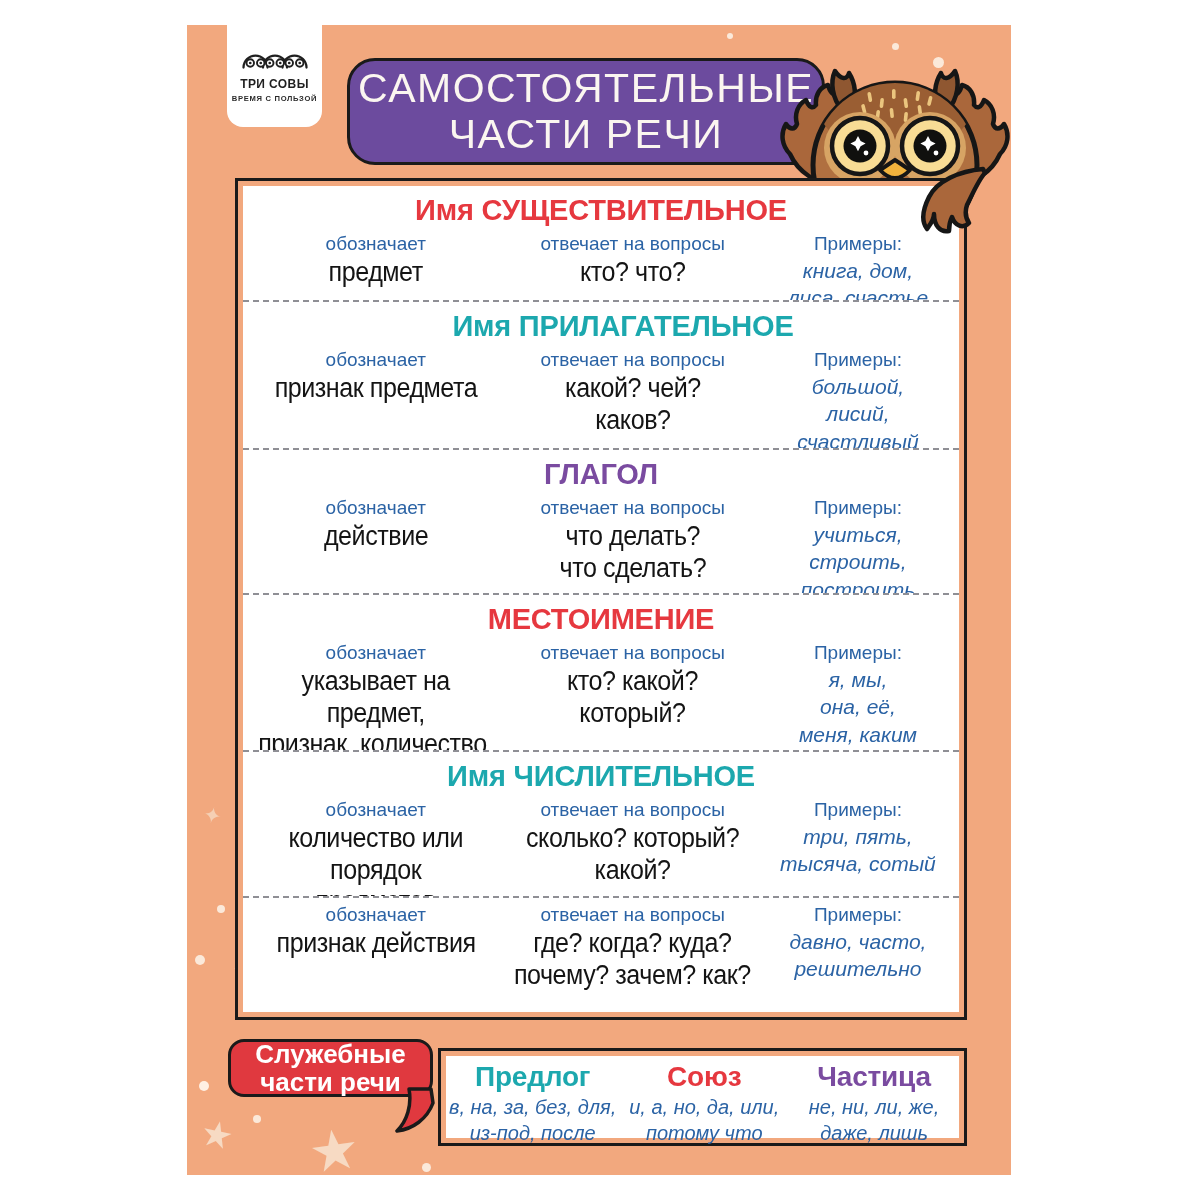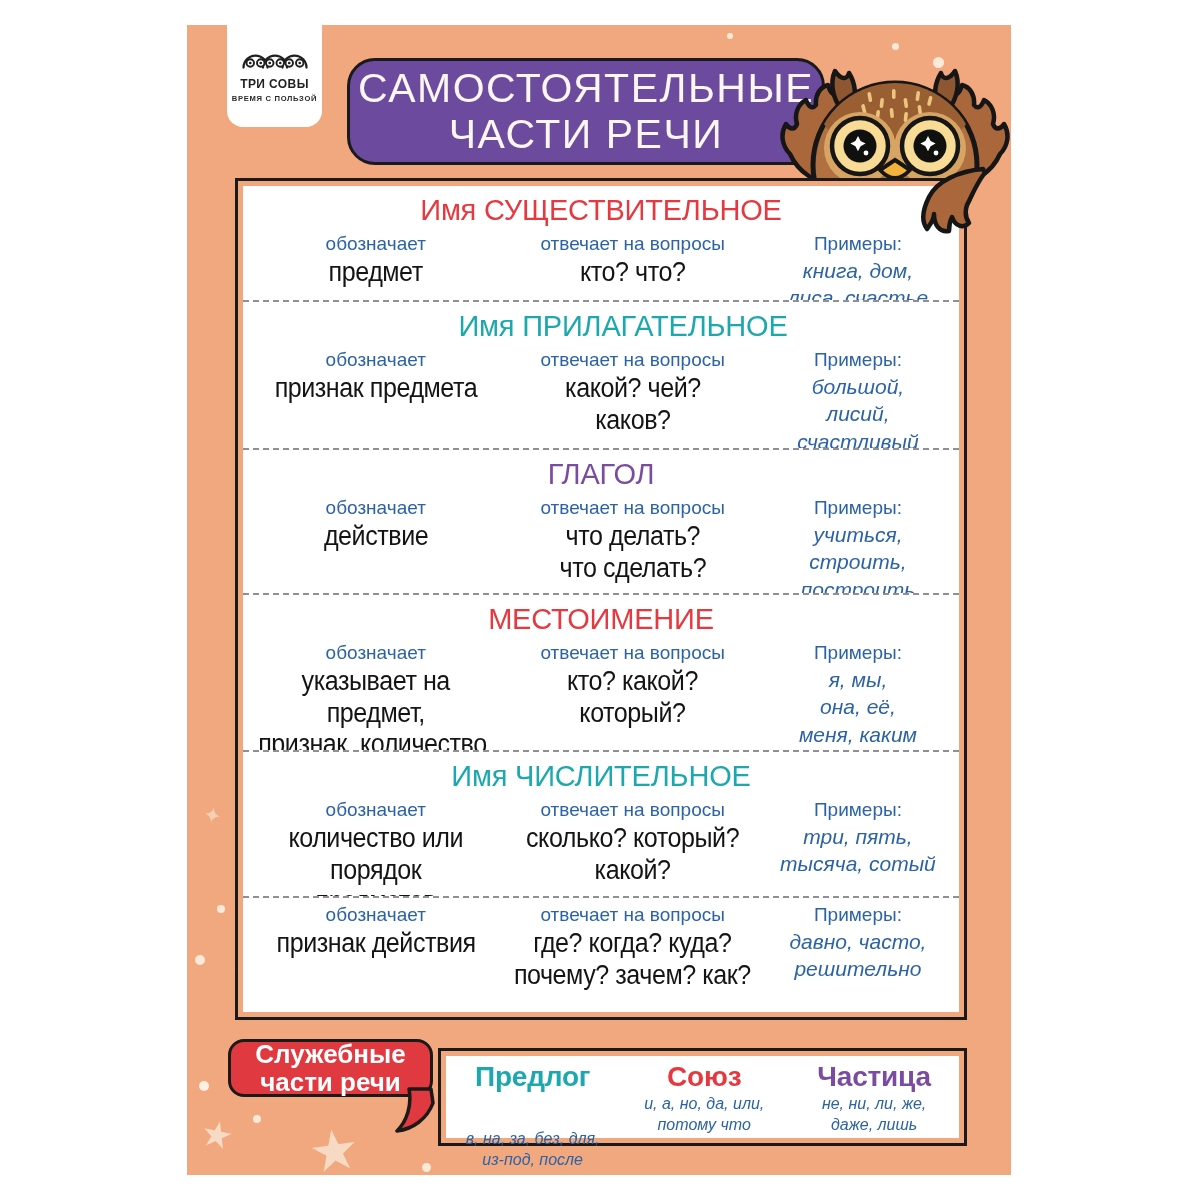--- a/index.html
+++ b/index.html
@@ -25,41 +25,41 @@
 
   .owl { position:absolute; left:593px; top:43px; width:230px; height:215px; z-index:3; }
   .owl-arm { position:absolute; left:720px; top:140px; width:80px; height:80px; z-index:6; }
 
   
   .table-wrap { position:absolute; left:48px; top:153px; width:732px; height:842px; z-index:4;
     border:3px solid #1a1a1a; background:#F2A87E; padding:5px; }
   .table-white { background:#ffffff; width:100%; height:100%; display:flex; flex-direction:column; }
   .row { display:flex; flex-direction:column; border-bottom:2px dashed #8f8f95; overflow:hidden; }
   .row:last-child { border-bottom:none; flex:1; }
-  .row-title { text-align:center; font-weight:400; font-size:29px; letter-spacing:-0.2px; padding-top:8px; }
+  .row-title { text-align:center; font-weight:700; font-size:29px; letter-spacing:-0.2px; padding-top:8px; }
   .cols { flex:1; display:flex; padding:3px 6px 6px; }
   .col { display:flex; flex-direction:column; align-items:center; }
   .c1 { width:36%; } .c2 { width:37%; } .c3 { width:27%; }
   .lbl { color:#2B63A5; font-size:19px; padding:3px 0 2px; }
   .val { color:#141414; font-size:27px; line-height:1.17; letter-spacing:-0.5px; white-space:pre-line;
     text-align:center; display:inline-block; transform:scaleX(0.93); }
   .ex  { color:#2B63A5; font-size:21px; font-style:italic; line-height:1.3; white-space:pre-line; text-align:center; }
 
   
   .bubble { position:absolute; left:41px; top:1014px; width:205px; height:58px; background:#E0393F;
     border:3px solid #1a1a1a; border-radius:16px; z-index:6; display:flex; align-items:center; justify-content:center; }
   .bubble-text { color:#ffffff; font-weight:800; font-size:26px; line-height:1.08; text-align:center; white-space:pre-line; }
   .bubble-tail { position:absolute; left:208px; top:1062px; width:48px; height:52px; z-index:6; }
   .service-box { position:absolute; left:251px; top:1023px; width:529px; height:98px; z-index:5;
     border:3px solid #1a1a1a; background:#F2A87E; padding:5px; }
   .service-white { background:#ffffff; width:100%; height:100%; display:flex; padding-top:5px; }
   .svc-col { width:33.33%; display:flex; flex-direction:column; align-items:center; }
-  .svc-col.w1 { width:34%;gap:35px; }
+  .svc-col.w1 { width:34%; }
   .svc-title { font-weight:800; font-size:28px; letter-spacing:-0.2px; }
-  .svc-ex { color:#2B63A5; font-size:16px; font-style:italic; line-height:1.3; white-space:pre-line; text-align:center; margin-top:1px; }
+  .svc-ex { color:#2B63A5; font-size:20px; font-style:italic; line-height:1.3; white-space:pre-line; text-align:center; margin-top:1px; }
 </style>
 </head>
 <body>
 
 <div class="canvas">
   <div class="poster">
 
     <span class="star" style="left:16px;top:780px;font-size:22px;color:#F5CFB4;transform:rotate(12deg);">✦</span>
     <div class="dot" style="left:30px;top:880px;width:8px;height:8px;background:#FBE9DA;"></div>
     <div class="dot" style="left:8px;top:930px;width:10px;height:10px;background:#FBE9DA;"></div>

